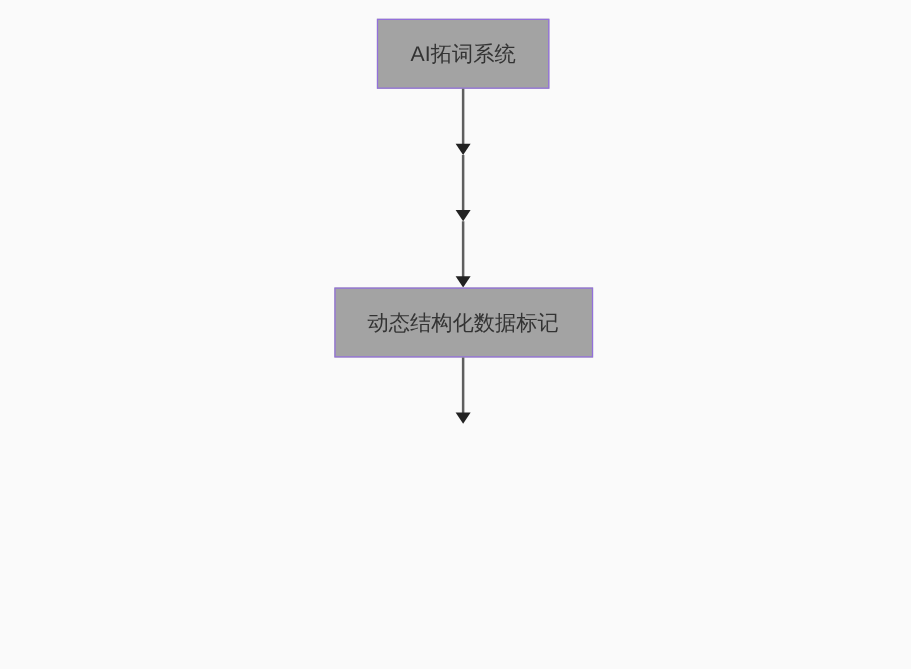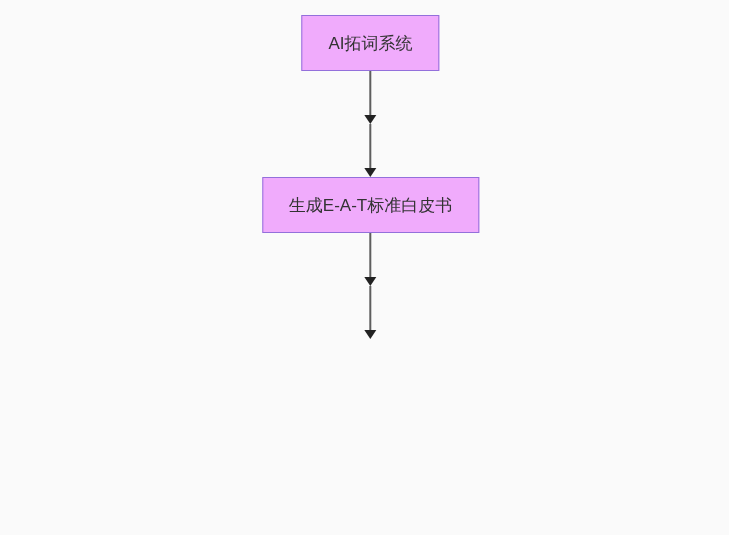--- a/index.html
+++ b/index.html
@@ -20,21 +20,21 @@
     left: 50%;
     transform: translateX(-50%) translateX(6px);
     display: flex;
     flex-direction: column;
     align-items: center;
   }
   .node {
     box-sizing: border-box;
     height: 56px;
     padding: 0 26px;
-    background: #f0abfc;
+    background: #a3a3a3;
     border: 1px solid #9370db;
     display: flex;
     align-items: center;
     justify-content: center;
     white-space: nowrap;
   }
   .node .label {
     font-size: 17px;
     color: #333333;
     line-height: 1;
@@ -74,29 +74,29 @@
     <div class="shaft"></div>
     <div class="head"></div>
   </div>
 
 
   <div class="arrow">
     <div class="shaft"></div>
     <div class="head"></div>
   </div>
 
-  <div class="node">
-    <span class="label">生成E-A-T标准白皮书</span>
-  </div>
 
   <div class="arrow">
     <div class="shaft"></div>
     <div class="head"></div>
   </div>
 
+  <div class="node">
+    <span class="label">动态结构化数据标记</span>
+  </div>
 
   <div class="arrow">
     <div class="shaft"></div>
     <div class="head"></div>
   </div>
 
 
 </div>
 
 </body></html>

